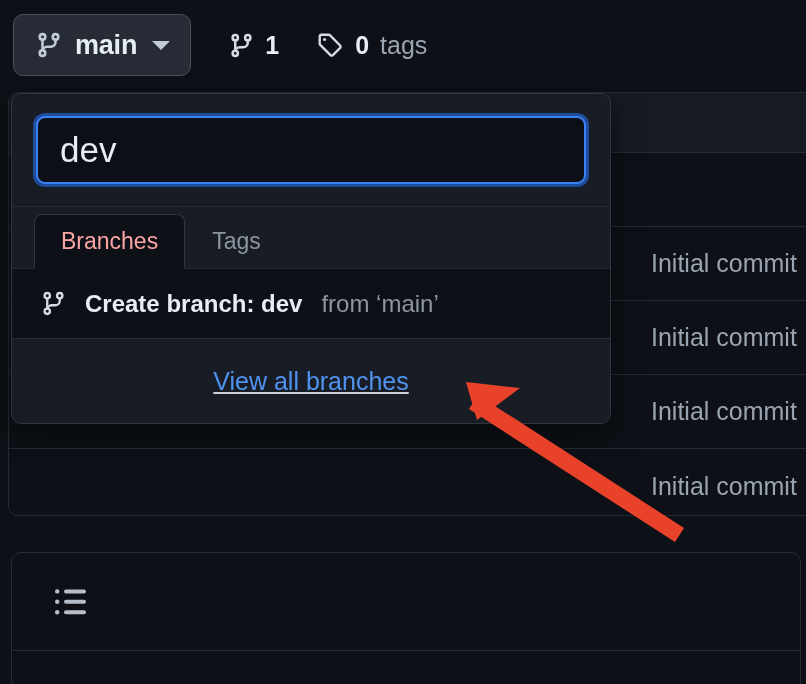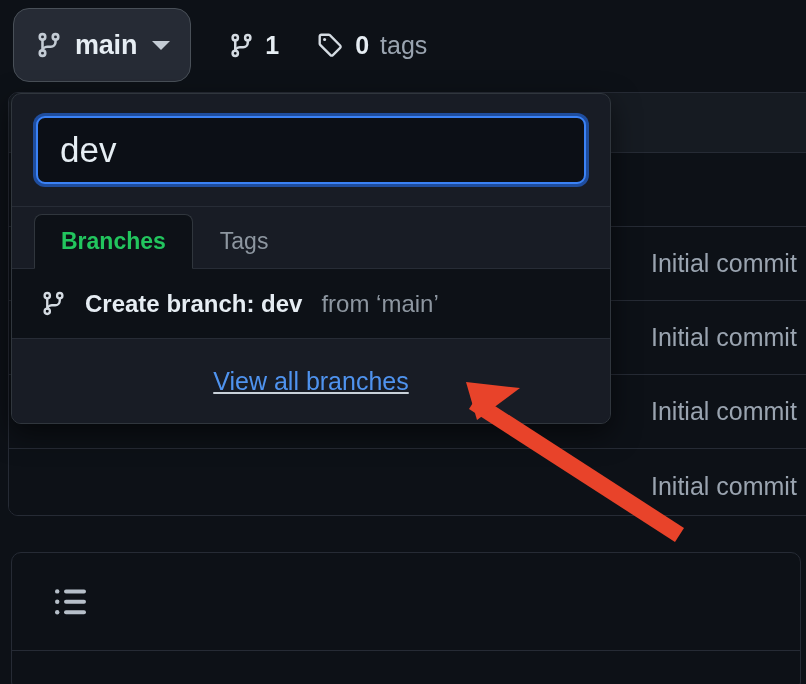--- a/index.html
+++ b/index.html
@@ -25,25 +25,25 @@
     display: flex;
     align-items: center;
     padding-left: 13px;
     gap: 0;
   }
 
   .branch-button {
     display: flex;
     align-items: center;
     gap: 13px;
-    height: 74px;
+    height: 62px;
     padding: 0 20px 0 22px;
     background: #262b35;
     border: 1px solid #495058;
-    border-radius: 16px;
+    border-radius: 10px;
     cursor: pointer;
   }
   .branch-button .bb-label {
     font-size: 27px;
     font-weight: bold;
     color: #e6edf3;
     letter-spacing: -0.2px;
   }
   .caret {
     width: 0; height: 0;
@@ -159,22 +159,22 @@
     font-size: 23px;
     padding: 13px 26px 13px 26px;
     color: #8d96a0;
     cursor: pointer;
     border: 1px solid transparent;
     border-radius: 8px 8px 0 0;
     position: relative;
     top: 1px;
   }
   .dd-tab.active {
-    color: #22c55e;
-    font-weight: bold;
+    color: #fca5a5;
+    font-weight: normal;
     background: #0d1117;
     border-color: #30363d;
     border-bottom-color: #0d1117;
   }
 
   .dd-result {
     display: flex;
     align-items: center;
     gap: 19px;
     height: 70px;

